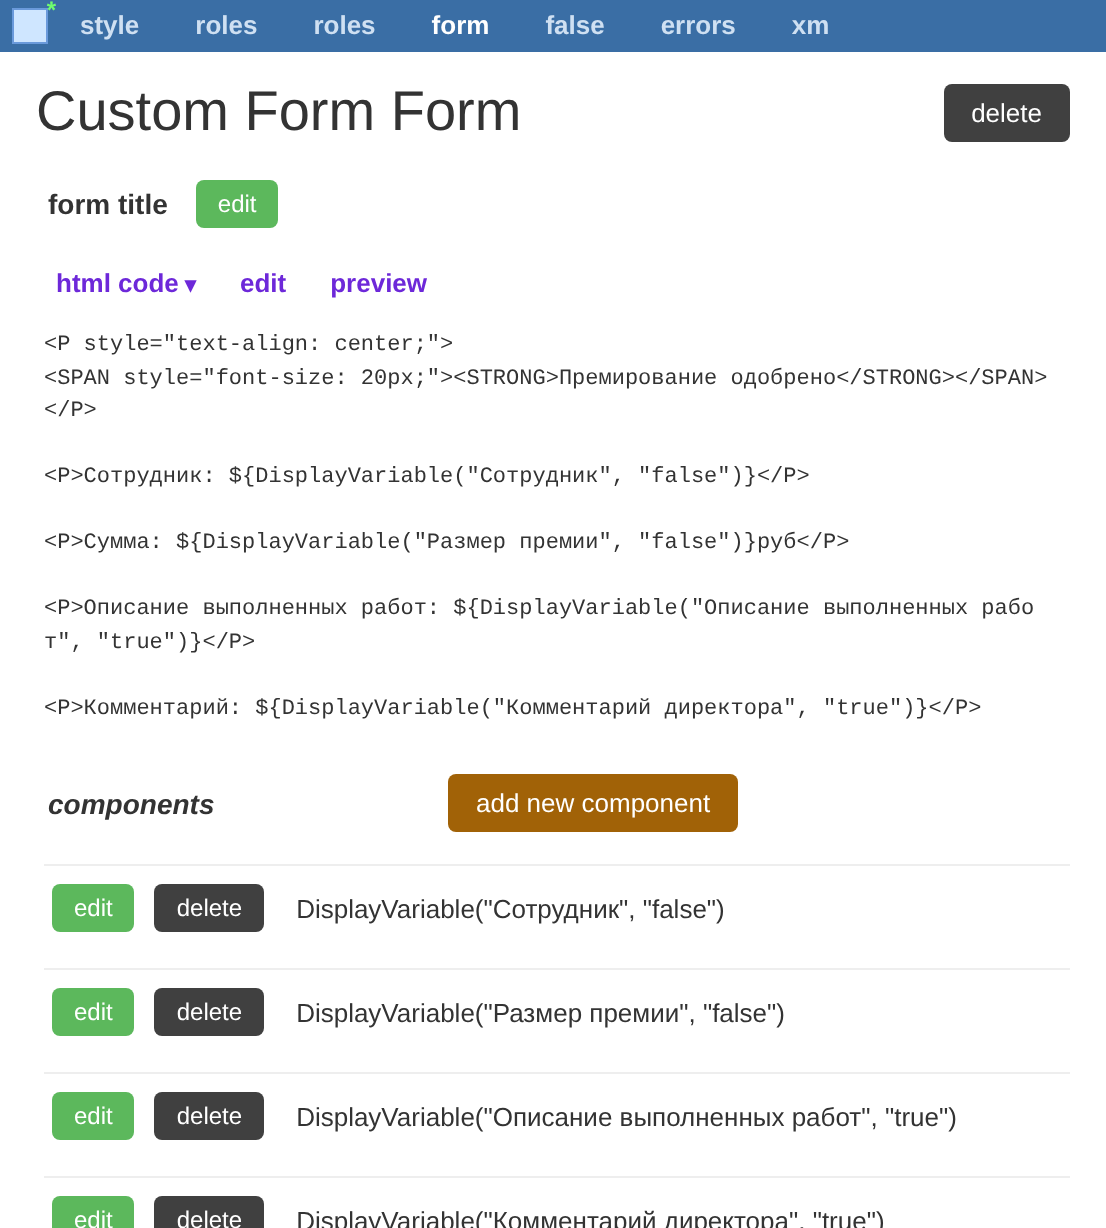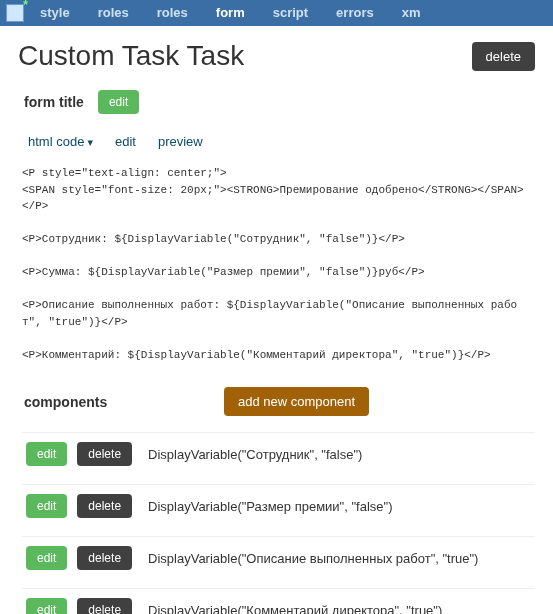--- a/index.html
+++ b/index.html
@@ -20,53 +20,53 @@
   .btn-yellow { background: #404040; }
   .btn-green { background: #5cb85c; }
   .btn-blue { background: #a16207; }
   .btn-sm { padding: 5px 11px; font-size: 12px; }
   
   .form-title-row { display: flex; align-items: center; gap: 14px; margin-bottom: 20px; padding-left: 6px; }
   .label-bold { font-weight: bold; font-size: 14px; color: #333; }
   .form-title-text { font-weight: bold; font-size: 14px; color: #2e8b2e; flex: 1; }
   
   .subnav { display: flex; align-items: center; gap: 22px; padding-left: 10px; margin-bottom: 14px; }
-  .subnav-item { color: #0c4a6e; font-weight: normal; font-size: 13px; cursor: pointer; }
+  .subnav-item { color: #6d28d9; font-weight: bold; font-size: 13px; cursor: pointer; }
   .subnav-item.dd::after { content: " ▾"; font-size: 11px; }
   
   .code-block { font-family: "Courier New", monospace; font-size: 11px; color: #333; white-space: pre-wrap; word-break: break-all; line-height: 1.5; padding: 2px 4px 4px 4px; }
   
   .section-row { display: flex; align-items: center; margin: 20px 0 16px 6px; }
-  .section-label { font-weight: bold; font-size: 14px; color: #333; width: 200px; }
+  .section-label { font-weight: bold; font-size: 14px; color: #333; width: 200px; font-style: italic; }
   
   .comp-list { display: flex; flex-direction: column; gap: 9px; padding-left: 4px; }
   .comp-row { display: flex; align-items: center; gap: 10px; background: #fff; border-top: 1px solid #eee; padding: 9px 4px; }
   .comp-text { font-size: 13px; color: #333; margin-left: 6px; }
 </style>
 </head>
 <body>
 
 <div class="topbar">
   <div class="topbar-icon">
     <div class="disk-icon"></div>
     <span class="disk-star">*</span>
   </div>
   <div class="tab">style</div>
   <div class="tab">roles</div>
   <div class="tab">roles</div>
   <div class="tab active">form</div>
-  <div class="tab">script</div>
+  <div class="tab">false</div>
   <div class="tab">errors</div>
   <div class="tab last">xm</div>
 </div>
 
 <div class="page">
 
   <div class="title-row">
-    <h1 class="page-title">Custom Task Task</h1>
+    <h1 class="page-title">Custom Form Form</h1>
     <button class="btn btn-yellow">delete</button>
   </div>
 
   <div class="form-title-row">
     <span class="label-bold">form title</span>
     <button class="btn btn-green btn-sm">edit</button>
   </div>
 
   <div class="subnav">
     <span class="subnav-item dd">html code</span>

